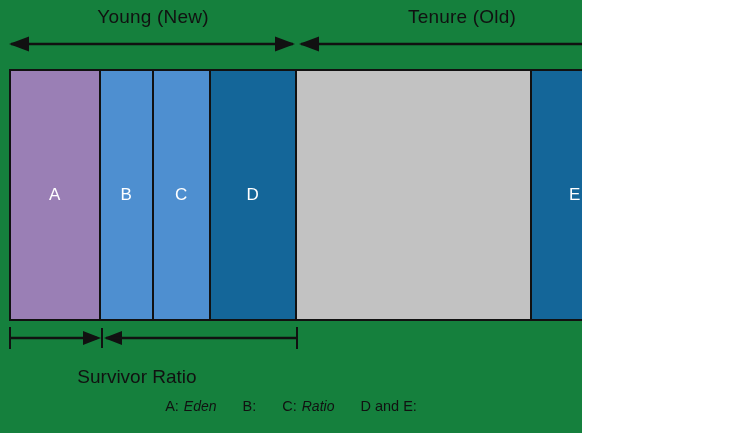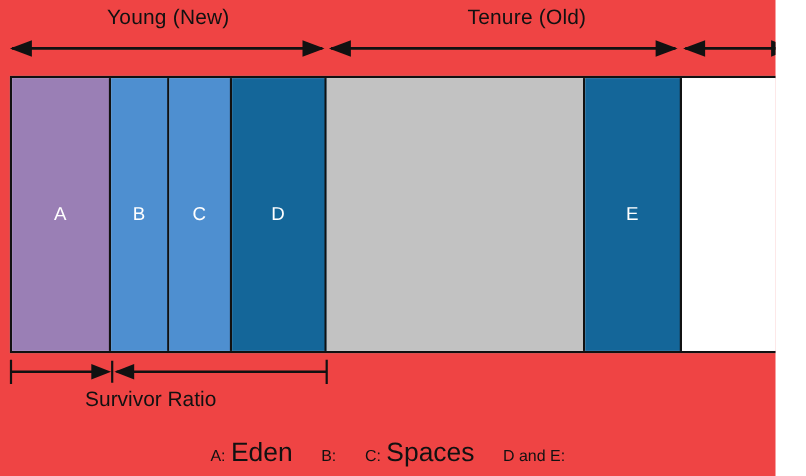--- a/index.html
+++ b/index.html
@@ -1,34 +1,34 @@
 <!DOCTYPE html>
 <html><head>
 <meta charset="utf-8">
 <style>
   html, body { margin: 0; padding: 0; background: #ffffff; }
   .canvas {
     position: relative;
-    width: 705px;
+    width: 582px;
     height: 433px;
-    background: #ef4444;
+    background: #15803d;
     font-family: "Liberation Sans", sans-serif;
     color: #111111;
     overflow: hidden;
   }
   .gen-label {
     position: absolute;
     top: 6px;
     transform: translateX(-50%);
     font-size: 19px;
     letter-spacing: 0.2px;
     white-space: nowrap;
   }
   .gen-label.young    { left: 153px; }
-  .gen-label.tenure   { left: 479px; }
+  .gen-label.tenure   { left: 462px; }
   .gen-label.permanent{ left: 668px; }
 
   .arrow-layer {
     position: absolute;
     left: 0; top: 0;
     width: 733px; height: 433px;
     pointer-events: none;
   }
 
   .heap-bar {
@@ -56,37 +56,37 @@
   .w-a { width: 90px; }
   .w-b { width: 53px; }
   .w-c { width: 57px; }
   .w-d { width: 86px; }
   .w-ten { width: 235px; }
   .w-e { width: 88px; }
   .w-perm { flex: 1; }
 
   .survivor-label {
     position: absolute;
-    left: 137px; top: 353px;
+    left: 137px; top: 366px;
     transform: translateX(-50%);
     font-size: 19px;
     white-space: nowrap;
   }
 
   .legend {
     position: absolute;
     left: 0; right: 0; top: 398px;
     display: flex;
     justify-content: center;
     align-items: baseline;
     gap: 26px;
   }
   .legend-item { display: flex; align-items: baseline; gap: 5px; white-space: nowrap; }
   .legend-item .prefix { font-size: 14.5px; }
-  .legend-item .term   { font-size: 24px; }
+  .legend-item .term   { font-size: 14px; font-style: italic; }
 </style>
 </head>
 <body>
 
 <div class="canvas">
 
   <div class="gen-label young">Young (New)</div>
   <div class="gen-label tenure">Tenure (Old)</div>
 
   <svg class="arrow-layer" viewBox="0 0 733 433" xmlns="http://www.w3.org/2000/svg">
@@ -149,20 +149,20 @@
   <div class="legend">
     <div class="legend-item">
       <span class="prefix">A:</span>
       <span class="term">Eden</span>
     </div>
     <div class="legend-item">
       <span class="prefix">B:</span>
     </div>
     <div class="legend-item">
       <span class="prefix">C:</span>
-      <span class="term">Spaces</span>
+      <span class="term">Ratio</span>
     </div>
     <div class="legend-item">
       <span class="prefix">D and E:</span>
     </div>
   </div>
 
 </div>
 
 </body></html>

